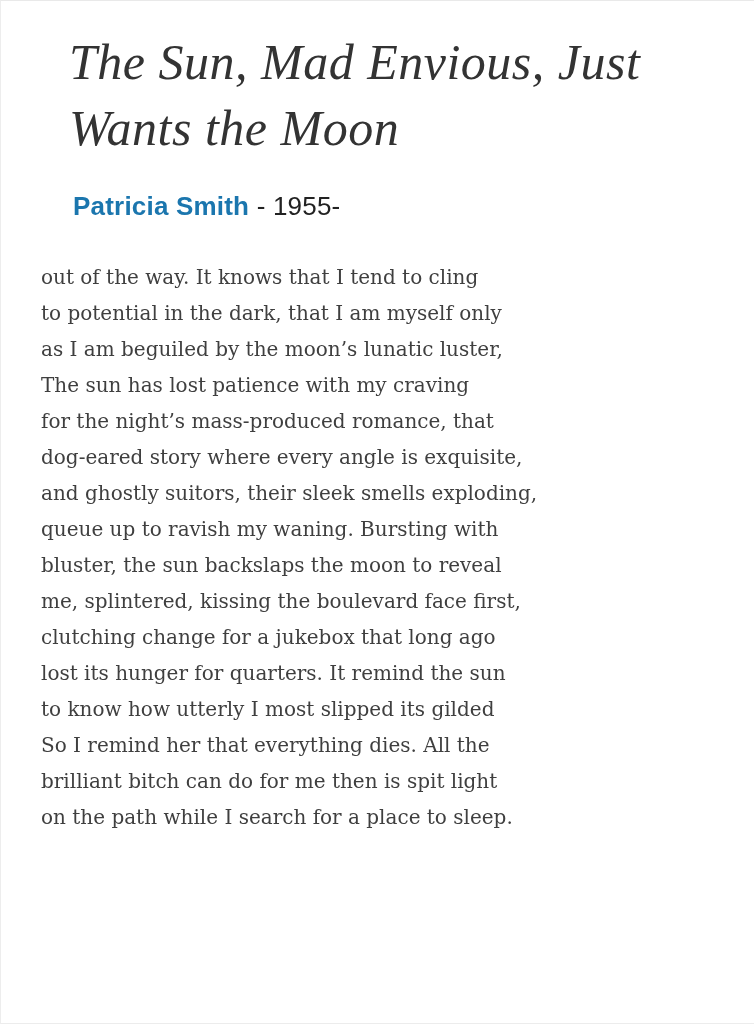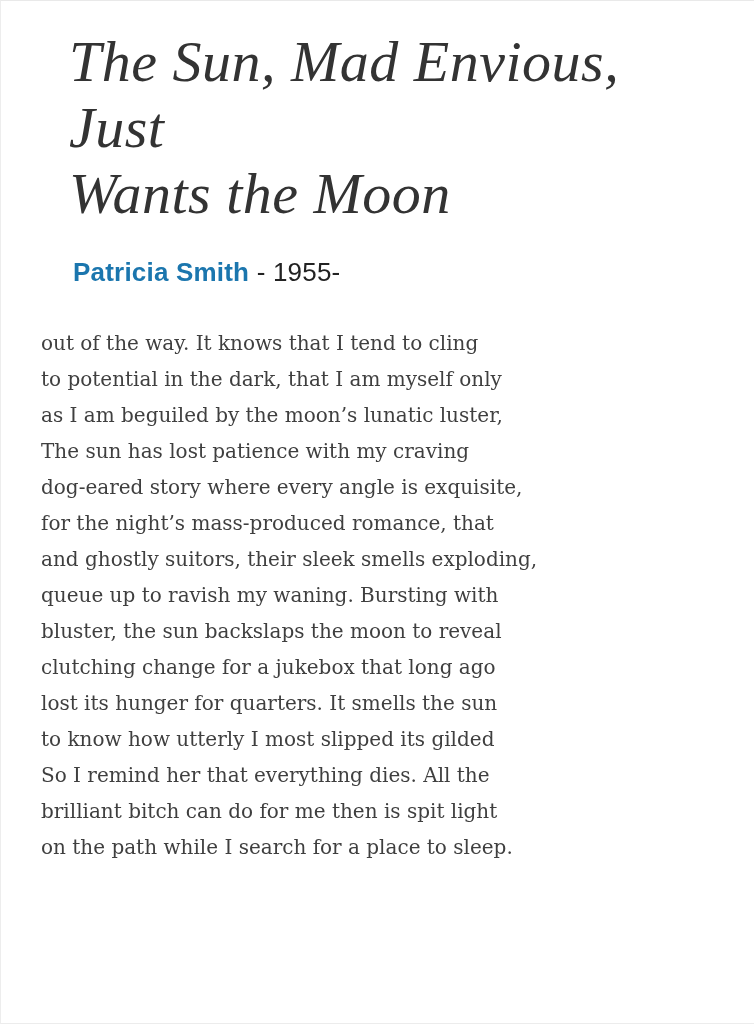--- a/index.html
+++ b/index.html
@@ -25,21 +25,21 @@
   .poem-page {
     width: 100%;
     height: 100%;
     position: relative;
   }
   .poem-title {
     margin: 28px 40px 0 68px;
     font-family: "Liberation Serif", "DejaVu Serif", serif;
     font-style: italic;
     font-weight: 400;
-    font-size: 58px;
+    font-size: 50px;
     line-height: 66px;
     color: var(--title-color);
     letter-spacing: 0.5px;
   }
   .byline {
     margin: 30px 40px 0 72px;
     font-size: 26px;
     line-height: 30px;
     letter-spacing: 0.2px;
   }
@@ -74,26 +74,27 @@
 
   <p class="byline">
     <span class="author-link">Patricia Smith</span><span class="author-dates"> - 1955-</span>
   </p>
 
   <div class="poem-body">
     <div class="poem-line">out of the way. It knows that I tend to cling</div>
     <div class="poem-line">to potential in the dark, that I am myself only</div>
     <div class="poem-line">as I am beguiled by the moon’s lunatic luster,</div>
     <div class="poem-line">The sun has lost patience with my craving</div>
+    <div class="poem-line">for the night’s mass-produced romance, that</div>
     <div class="poem-line">dog-eared story where every angle is exquisite,</div>
-    <div class="poem-line">for the night’s mass-produced romance, that</div>
     <div class="poem-line">and ghostly suitors, their sleek smells exploding,</div>
     <div class="poem-line">queue up to ravish my waning. Bursting with</div>
     <div class="poem-line">bluster, the sun backslaps the moon to reveal</div>
+    <div class="poem-line">me, splintered, kissing the boulevard face first,</div>
     <div class="poem-line">clutching change for a jukebox that long ago</div>
-    <div class="poem-line">lost its hunger for quarters. It smells the sun</div>
+    <div class="poem-line">lost its hunger for quarters. It remind the sun</div>
     <div class="poem-line">to know how utterly I most slipped its gilded</div>
     <div class="poem-line">So I remind her that everything dies. All the</div>
     <div class="poem-line">brilliant bitch can do for me then is spit light</div>
     <div class="poem-line">on the path while I search for a place to sleep.</div>
   </div>
 
 </div>
 
 </body></html>

